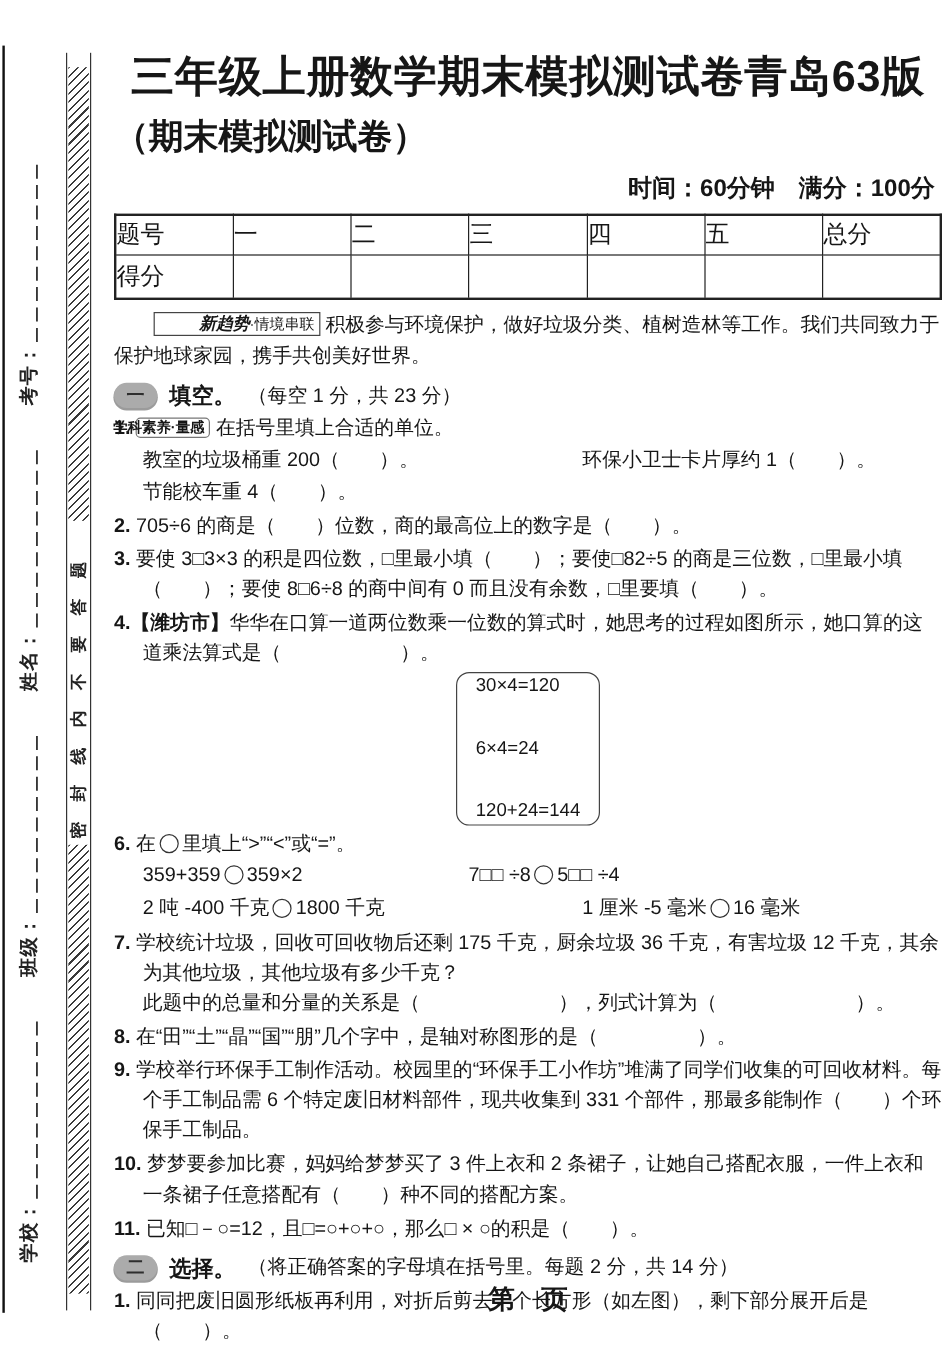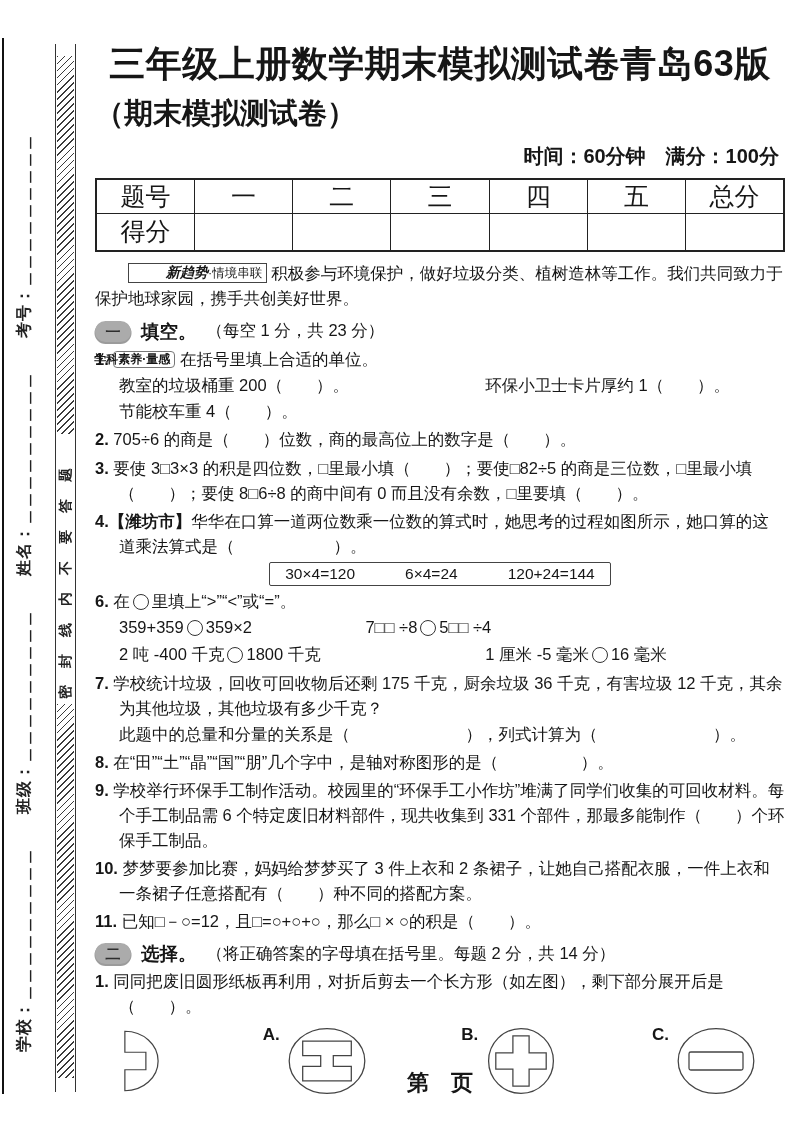--- a/index.html
+++ b/index.html
@@ -28,21 +28,21 @@
     font-size:14px; font-weight:bold; letter-spacing:17px; white-space:nowrap; color:#222; }
 
   .content { position:absolute; left:95px; top:40px; width:690px; }
 
   .title { font-size:36px; font-weight:bold; text-align:center; letter-spacing:0.5px; }
   .subtitle { font-size:29px; font-weight:bold; margin-top:5px; }
   .meta { font-size:20px; font-weight:600; text-align:right; margin-top:9px; padding-right:6px; }
 
   table.score-table { width:100%; border-collapse:collapse; table-layout:fixed; margin-top:8px;
     border:2.5px solid #222; }
-  table.score-table td { border:1.2px solid #222; text-align:center; font-size:25px;font-family:Liberation Mono, monospace; }
+  table.score-table td { border:1.2px solid #222; font-size:20px;font-family:Liberation Mono, monospace; }
   table.score-table tr.r1 td { height:33px; }
   table.score-table tr.r2 td { height:37px; }
 
   .intro { margin-top:9px; font-size:16.5px; line-height:1.55; text-indent:2em; }
   .intro-badge { display:inline-block; border:1.5px solid #444; padding:0 4px 1px 4px;
     font-size:12.5px; line-height:1.2; vertical-align:2px; margin-right:4px; }
   .intro-badge b { font-style:italic; font-size:14px; }
 
   .sec-head { display:flex; align-items:center; gap:10px; margin-top:7px; }
   .sec-badge { width:36px; height:21px; border-radius:11px; background:#ababab;
@@ -54,28 +54,28 @@
   .q { font-size:16.5px; line-height:1.52; margin-top:3px; padding-left:24px; text-indent:-24px; }
   .qnum { font-weight:bold; }
   .q-cont { font-size:16.5px; line-height:1.52; padding-left:24px; }
   .city { font-weight:bold; }
   .tag-badge { display:inline-block; border:1.2px solid #777; border-radius:4px;
     font-size:12px; line-height:1.25; padding:0 4px; vertical-align:2px; font-weight:bold; }
 
   .two-col { display:grid; grid-template-columns:55% 45%; padding-left:24px;
     font-size:16.5px; line-height:1.6; }
   .q6-row1 { display:grid; grid-template-columns:37% 31% 32%; padding-left:24px;
-    font-size:16.5px; line-height:1.65; }
+    font-size:16.5px; line-height:1.65;gap:25px; }
   .q6-row2 { display:grid; grid-template-columns:55% 45%; padding-left:24px;
     font-size:16.5px; line-height:1.65; }
   .cmp-circle { display:inline-block; width:16px; height:16px; border:1.2px solid #333;
     border-radius:50%; vertical-align:-3px; margin:0 3px; }
 
-  .formula-box { width:fit-content; margin:3px auto 1px auto; display:flex; gap:50px;
-    border:1.3px solid #444; border-radius:2px; padding:2px 15px; font-size:15.5px; }
+  .formula-box { width:fit-content; margin:3px auto 1px auto; display:flex; gap:34px;
+    border:1.3px solid #444; border-radius:11px; padding:2px 15px; font-size:15.5px;flex-direction:column; }
 
   .opts { display:flex; align-items:center; justify-content:space-between;
     margin-top:6px; padding:0 28px 0 12px; }
   .opt { display:flex; align-items:flex-start; gap:6px; font-size:17px; font-weight:bold; }
   .opt svg { display:block; }
 
   .footer { position:absolute; left:95px; bottom:24px; width:690px; text-align:center;
     font-size:22px; font-weight:bold; }
 </style>
 </head>

